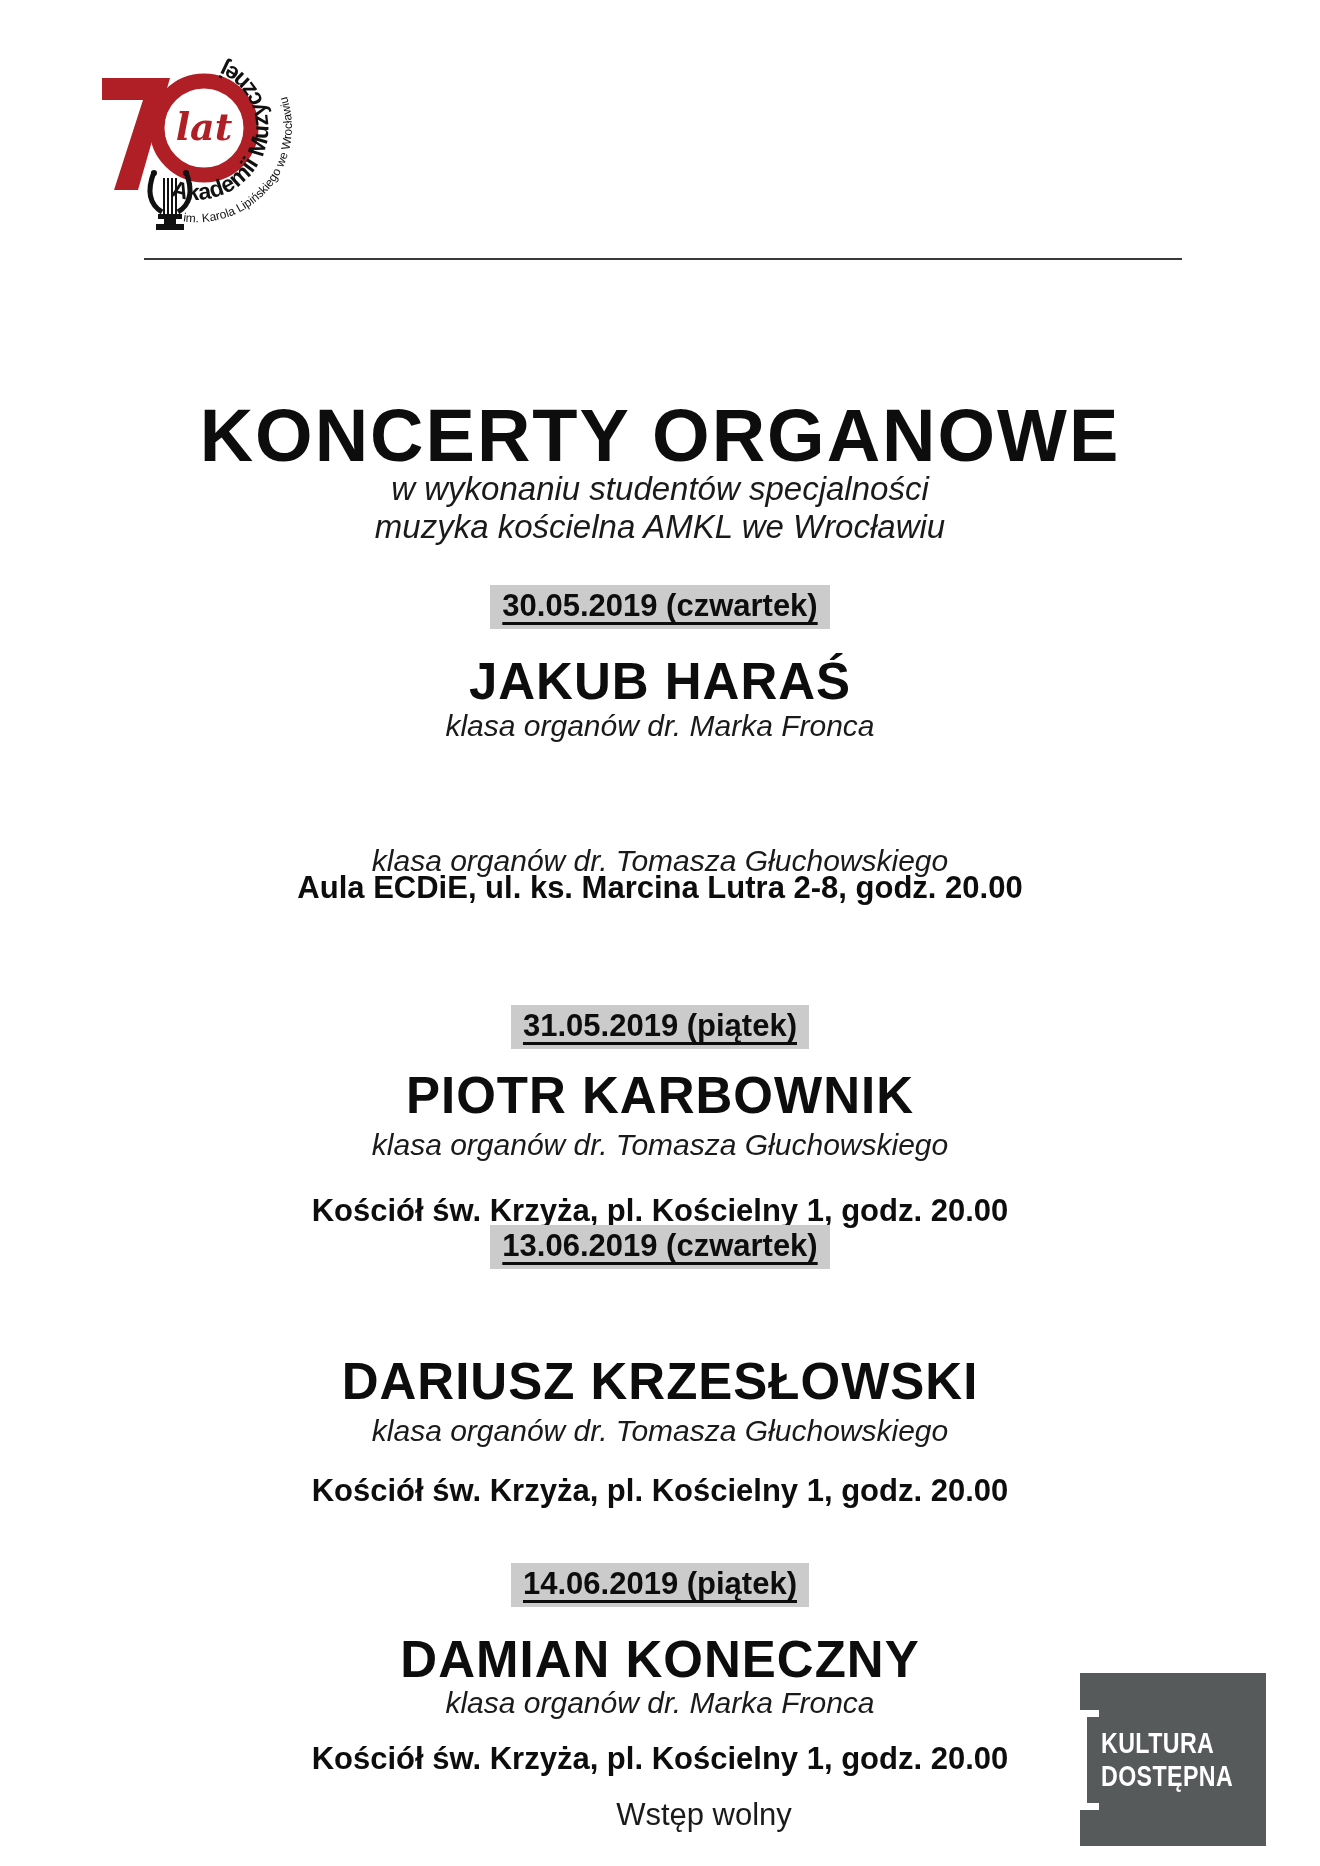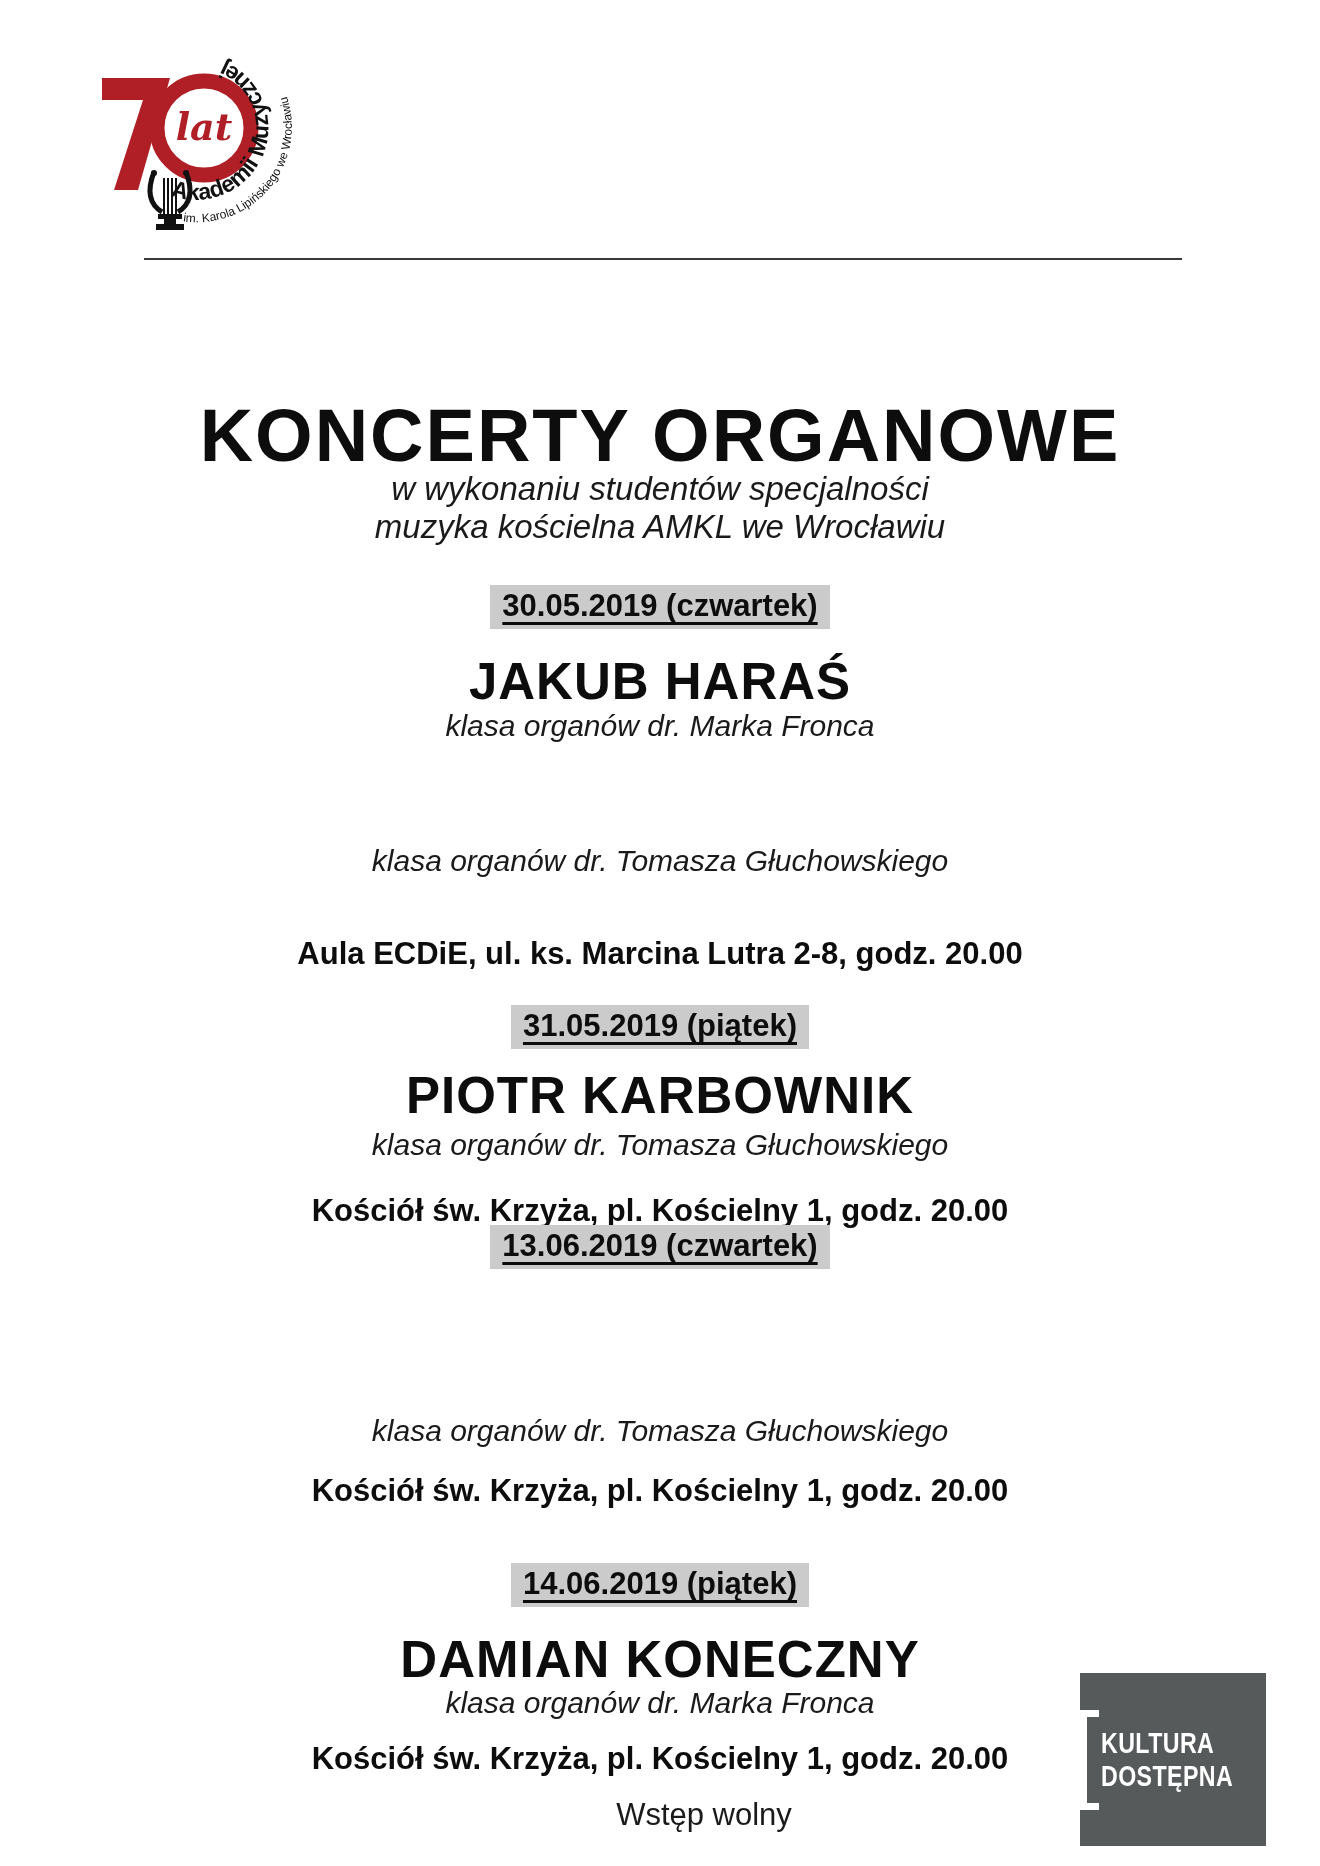--- a/index.html
+++ b/index.html
@@ -34,21 +34,21 @@
     display:inline-block;background:#cbcbcb;padding:3px 12px 5px 12px;
     text-decoration:underline;text-decoration-thickness:3px;text-underline-offset:6px;
     color:#0d0d0d;
   }
   .performer{font-size:51px;font-weight:bold;letter-spacing:1px;color:#0d0d0d;}
   .klasa{font-size:30px;font-style:italic;color:#1a1a1a;}
   .venue{font-size:31px;font-weight:bold;color:#0d0d0d;}
   .admission{font-size:31px;color:#1a1a1a;padding-left:44px;}
   
   .d1{top:585px;} .n1{top:653px;} .k1{top:709px;}
-  .n2{top:783px;} .k2{top:844px;} .v1{top:936px;}
+  .n2{top:783px;} .k2{top:844px;} .v1{top:870px;}
   .d2{top:1005px;} .n3{top:1067px;} .k3{top:1128px;} .v2{top:1193px;}
   .d3{top:1225px;} .n4{top:1353px;} .k4{top:1414px;} .v3{top:1473px;}
   .d4{top:1563px;} .n5{top:1631px;} .k5{top:1686px;} .v4{top:1741px;}
   .wstep{top:1797px;}
   
   .partner{
     position:absolute;left:1080px;top:1673px;width:186px;height:173px;
     background:#565a5b;display:flex;align-items:center;justify-content:center;
   }
   .partner-inner{display:flex;align-items:center;}
@@ -121,20 +121,21 @@
   <div class="line date-line d2">
     <span class="date-chip">31.05.2019 (piątek)</span>
   </div>
   <div class="line performer n3">PIOTR KARBOWNIK</div>
   <div class="line klasa k3">klasa organów dr. Tomasza Głuchowskiego</div>
   <div class="line venue v2">Kościół św. Krzyża, pl. Kościelny 1, godz. 20.00</div>
 
   <div class="line date-line d3">
     <span class="date-chip">13.06.2019 (czwartek)</span>
   </div>
+  <div class="line performer n4">DARIUSZ KRZESŁOWSKI</div>
   <div class="line klasa k4">klasa organów dr. Tomasza Głuchowskiego</div>
   <div class="line venue v3">Kościół św. Krzyża, pl. Kościelny 1, godz. 20.00</div>
 
   <div class="line date-line d4">
     <span class="date-chip">14.06.2019 (piątek)</span>
   </div>
   <div class="line performer n5">DAMIAN KONECZNY</div>
   <div class="line klasa k5">klasa organów dr. Marka Fronca</div>
   <div class="line venue v4">Kościół św. Krzyża, pl. Kościelny 1, godz. 20.00</div>
 

